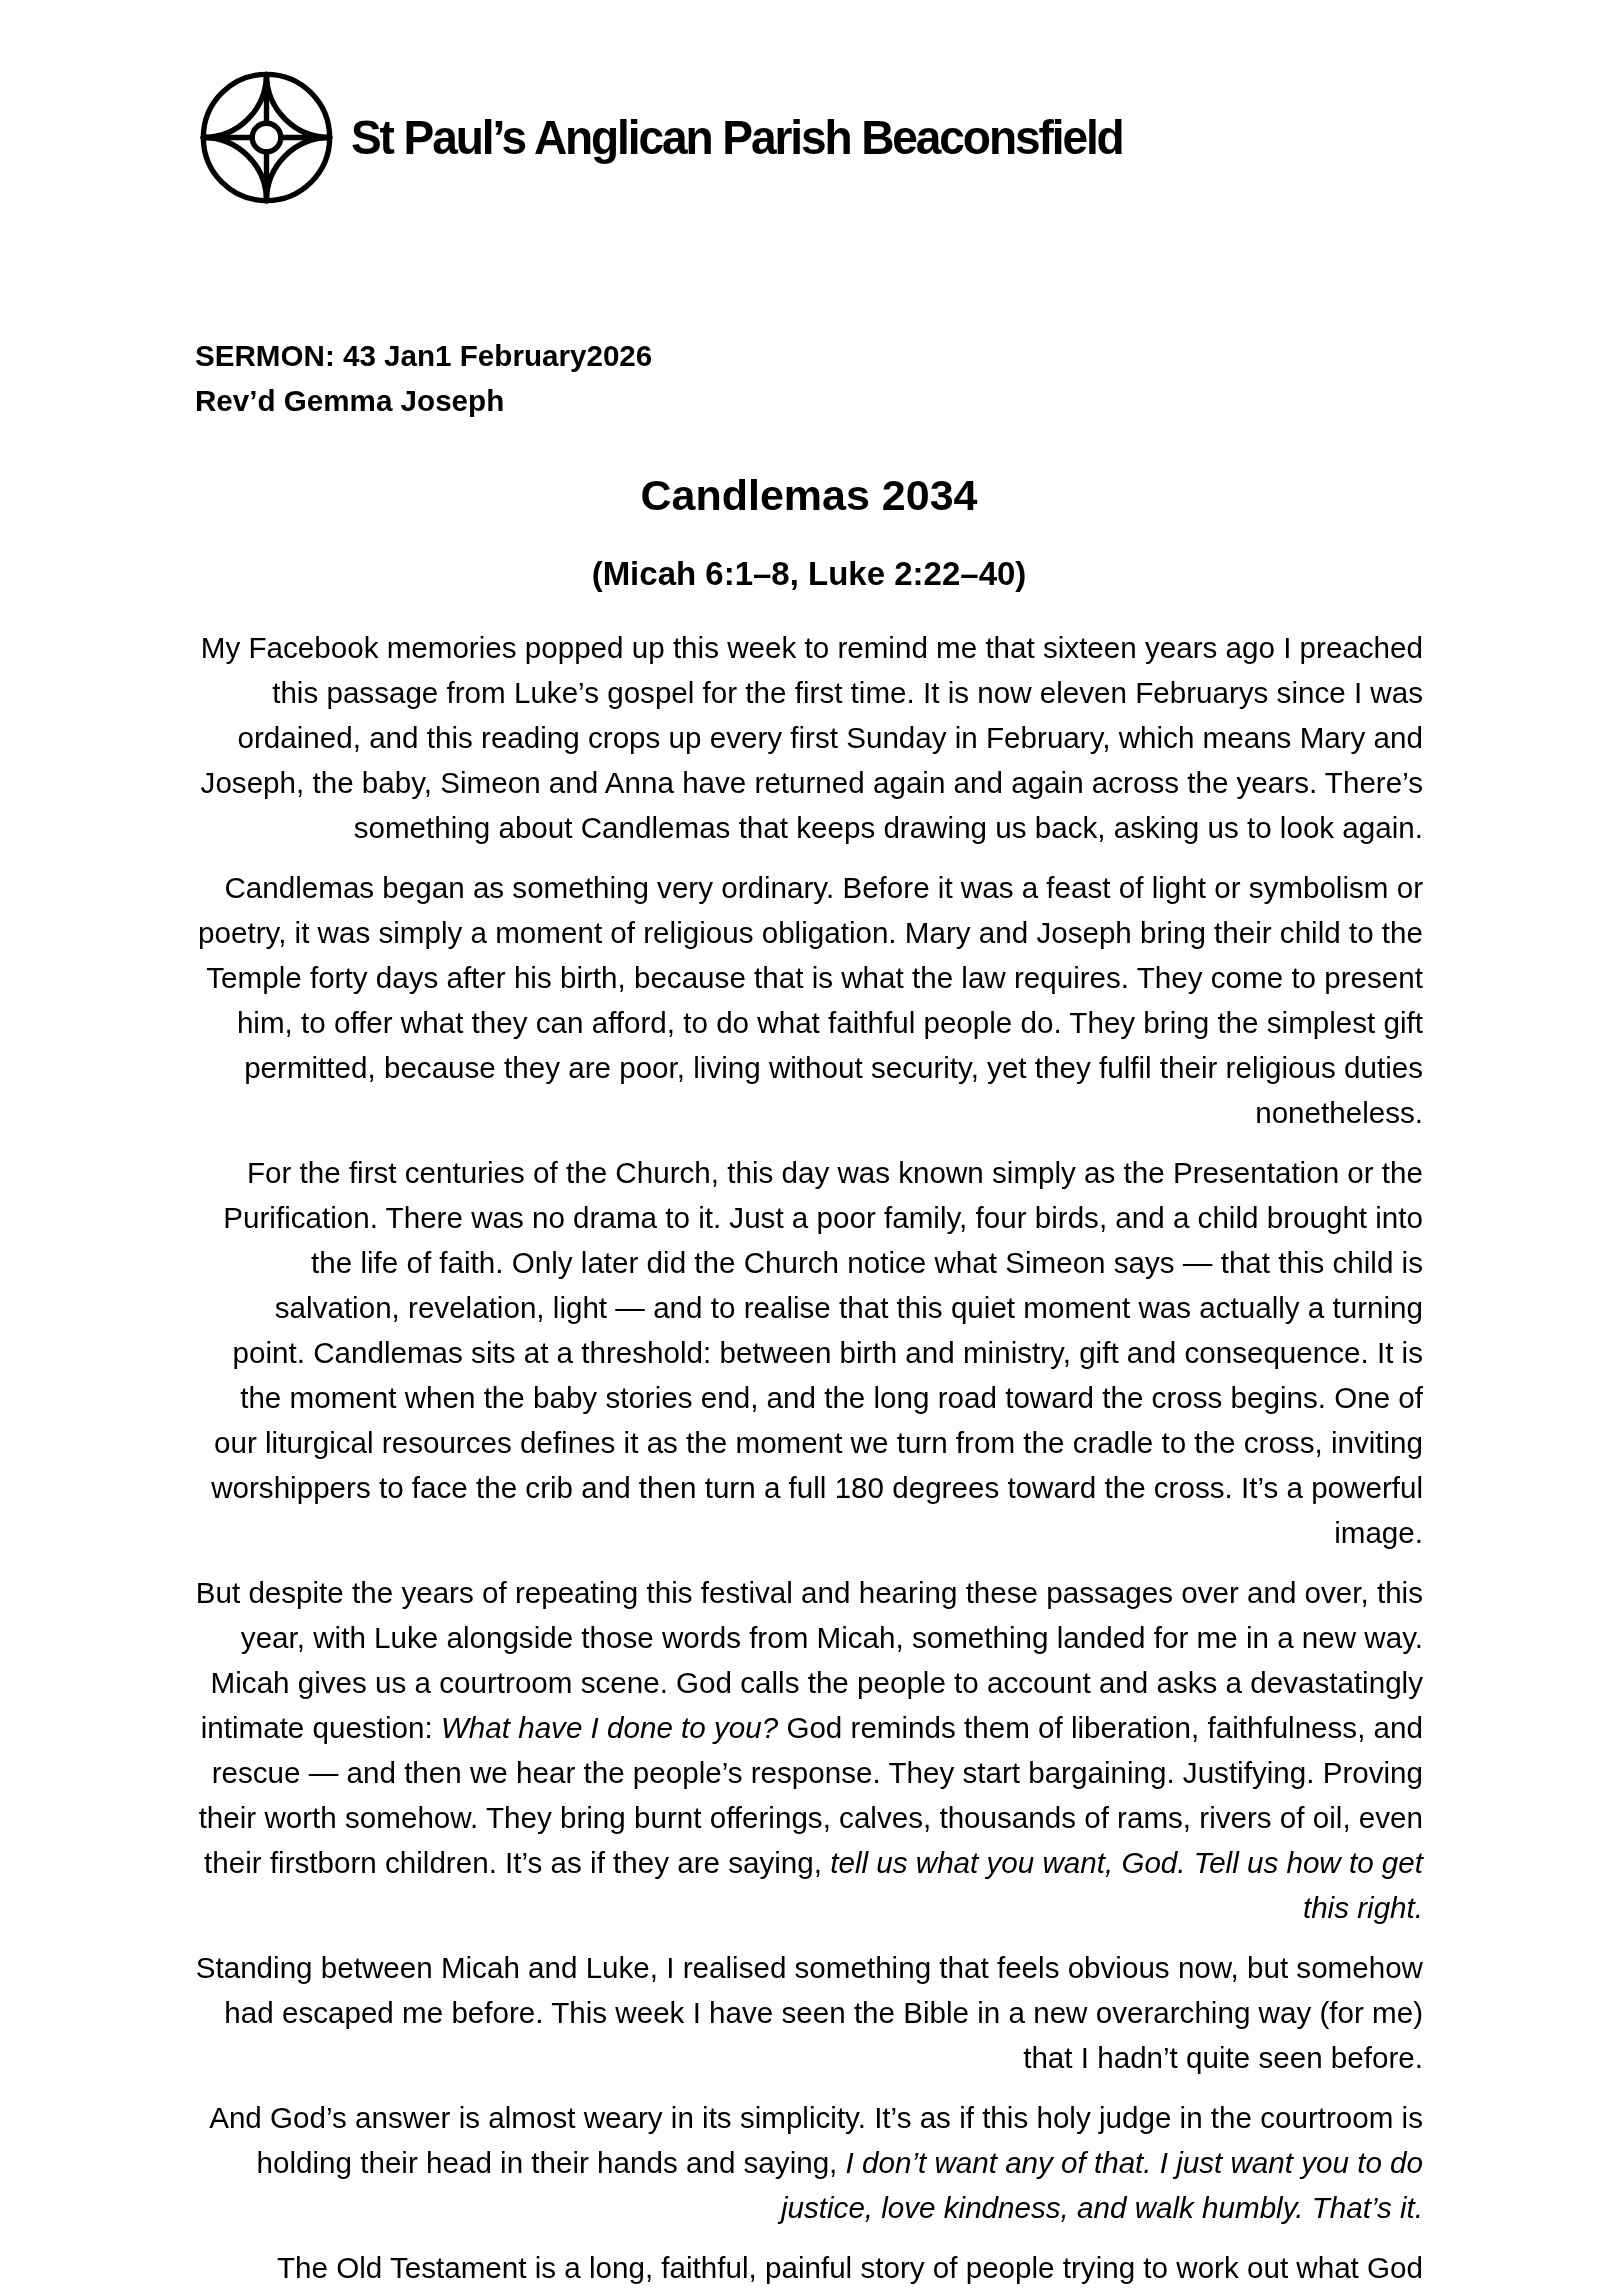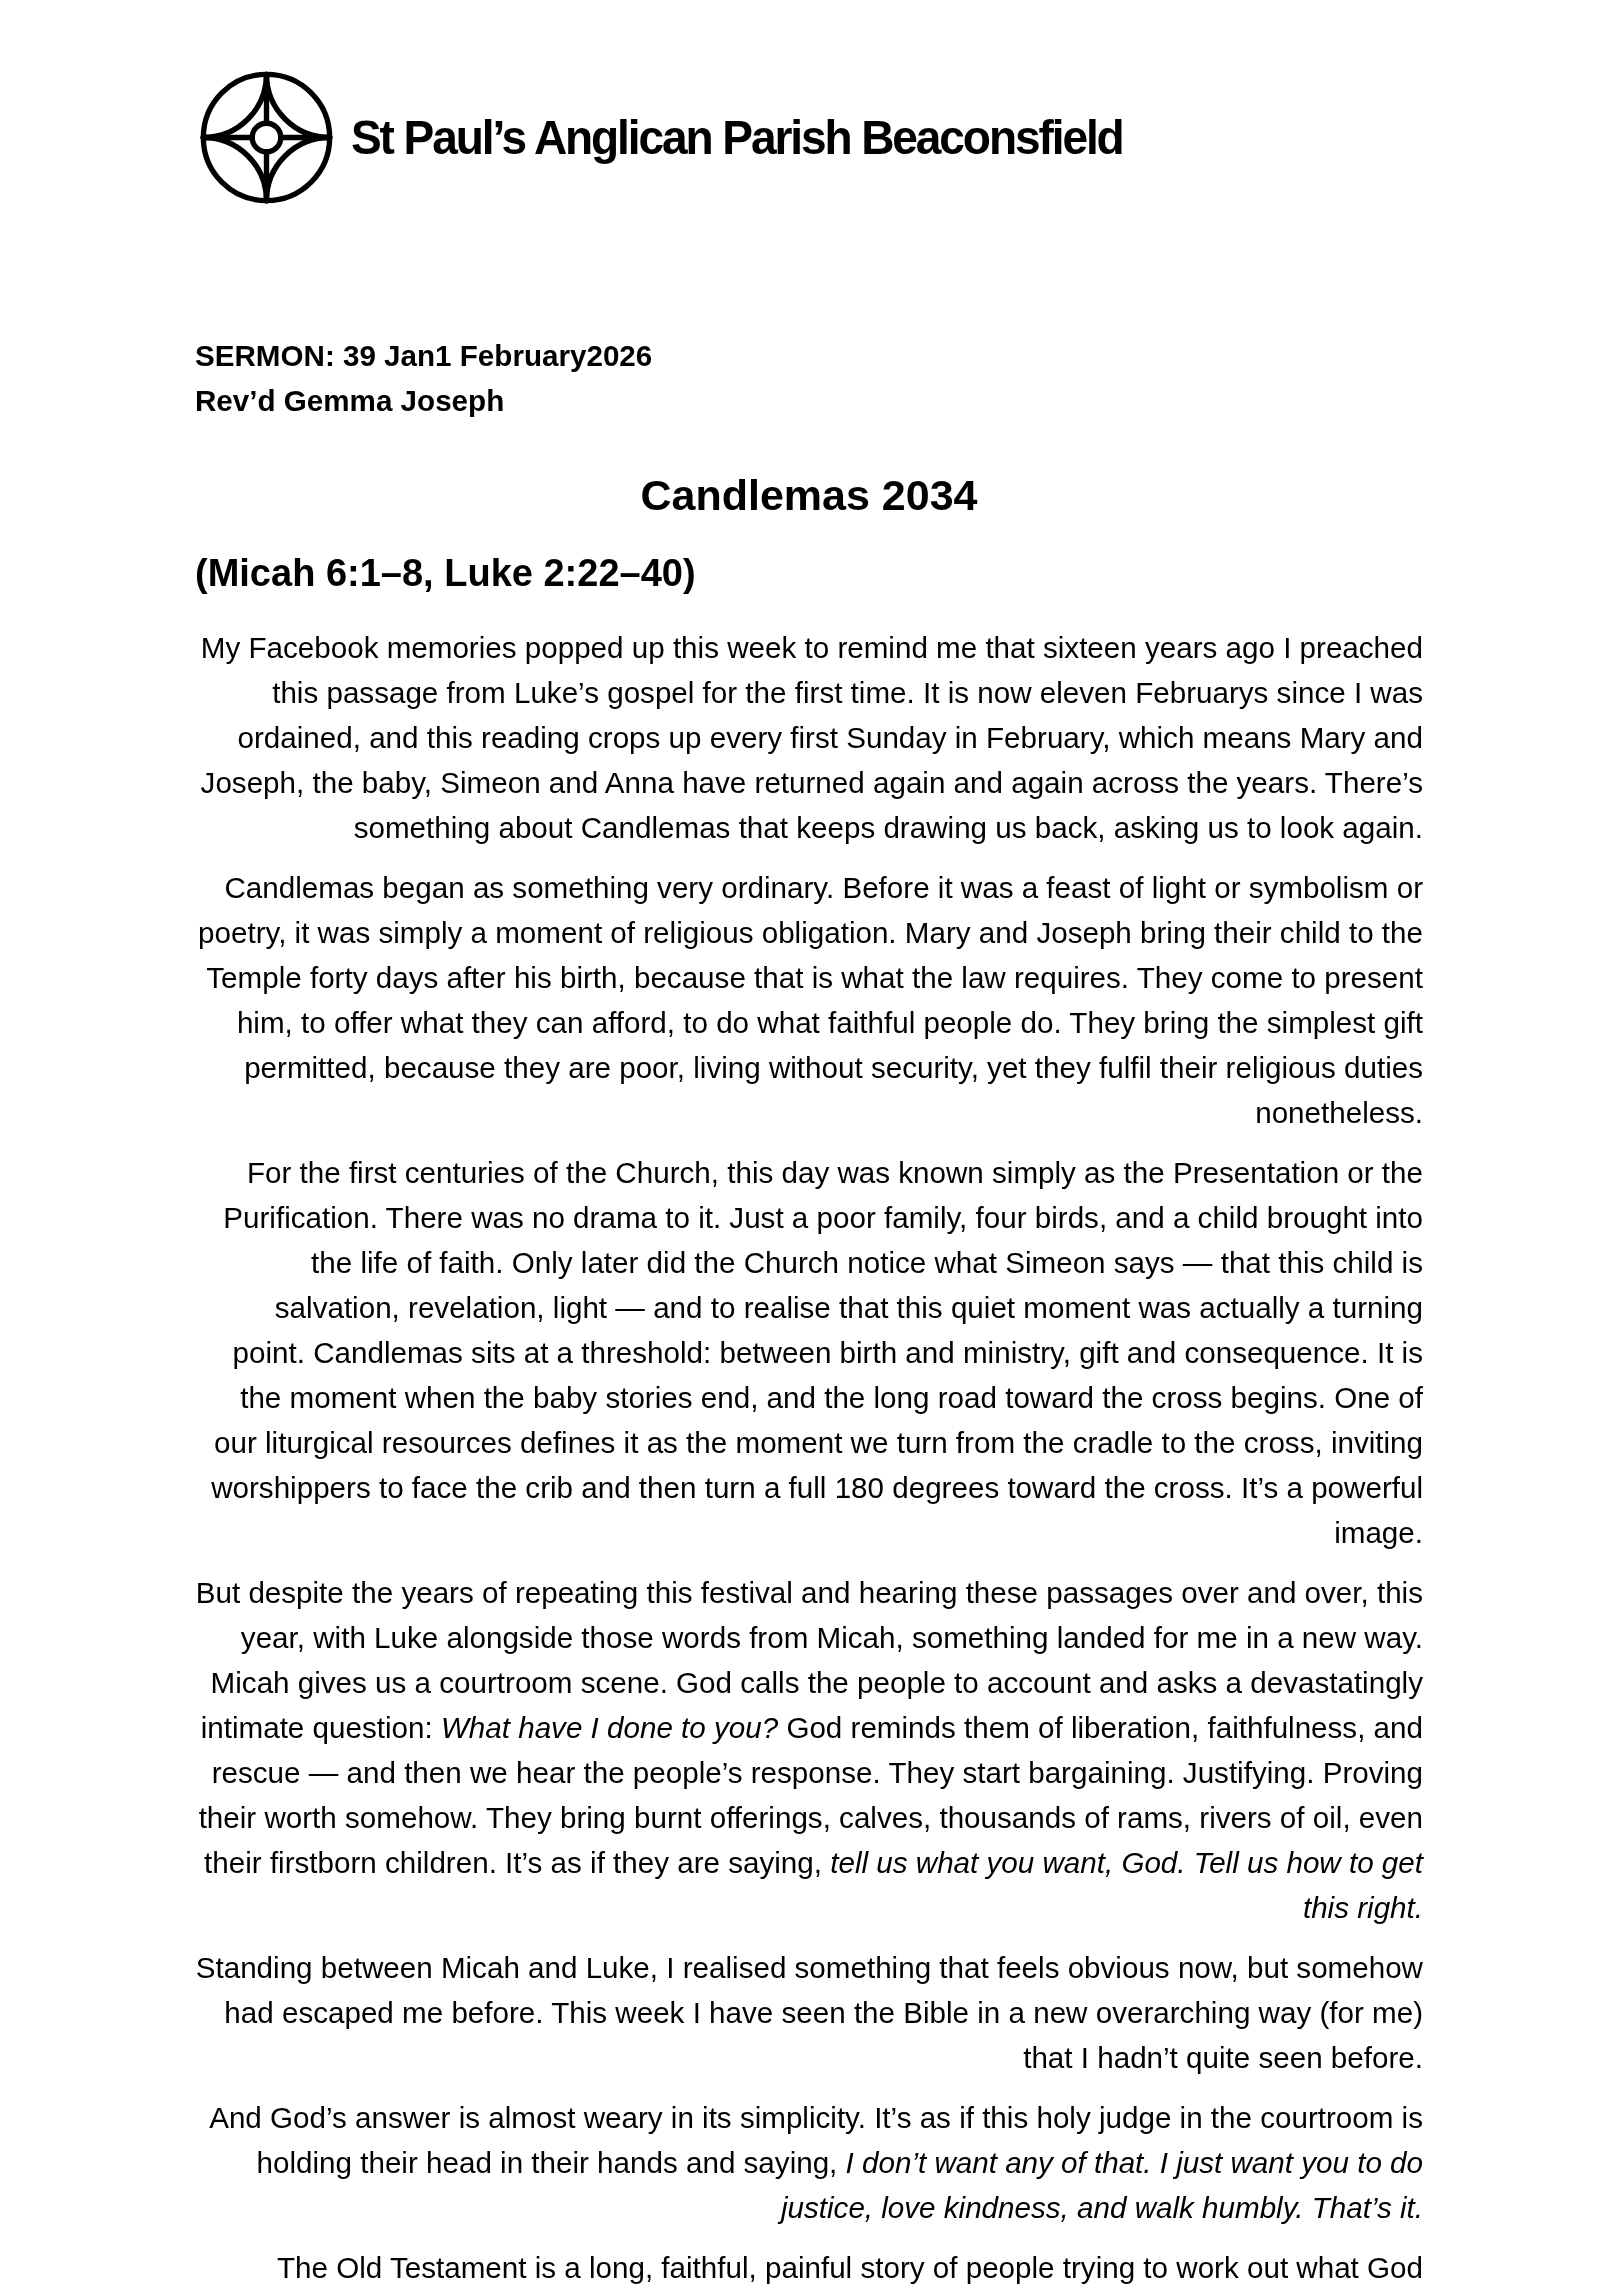--- a/index.html
+++ b/index.html
@@ -49,21 +49,22 @@
   }
   .sermon-title {
     margin: 47px 0 0 0;
     text-align: center;
     font-size: 43px;
     font-weight: 700;
     line-height: 50px;
   }
   .readings {
     margin: 34px 0 0 0;
-    font-size: 38px;
+    text-align: center;
+    font-size: 33px;
     font-weight: 700;
     line-height: 39px;
   }
   .body-text {
     margin-top: 32px;
   }
   .para {
     margin: 0 0 15px 0;
     font-size: 29.6px;
     line-height: 45px;
@@ -88,21 +89,21 @@
         <line x1="0" y1="-53" x2="0" y2="-12"></line>
         <line x1="0" y1="12" x2="0" y2="53"></line>
         <line x1="-53" y1="0" x2="-12" y2="0"></line>
         <line x1="12" y1="0" x2="53" y2="0"></line>
       </svg>
     </span>
     <h1 class="parish-title">St Paul’s Anglican Parish Beaconsfield</h1>
   </header>
 
   <section class="meta">
-    <p>SERMON: 39 Jan1 February2026</p>
+    <p>SERMON: 43 Jan1 February2026</p>
     <p>Rev’d Gemma Joseph</p>
   </section>
 
   <h2 class="sermon-title">Candlemas 2034</h2>
 
   <p class="readings">(Micah 6:1–8, Luke 2:22–40)</p>
 
   <div class="body-text">
     <p class="para"><span>My Facebook memories popped up this week to remind me that sixteen years ago I preached this passage from Luke’s gospel for the first time. It is now eleven Februarys since I was ordained, and this reading crops up every first Sunday in February, which means Mary and Joseph, the baby, Simeon and Anna have returned again and again across the years. There’s something about Candlemas that keeps drawing us back, asking us to look again.</span></p>
     <p class="para"><span>Candlemas began as something very ordinary. Before it was a feast of light or symbolism or poetry, it was simply a moment of religious obligation. Mary and Joseph bring their child to the Temple forty days after his birth, because that is what the law requires. They come to present him, to offer what they can afford, to do what faithful people do. They bring the simplest gift permitted, because they are poor, living without security, yet they fulfil their religious duties nonetheless.</span></p>

